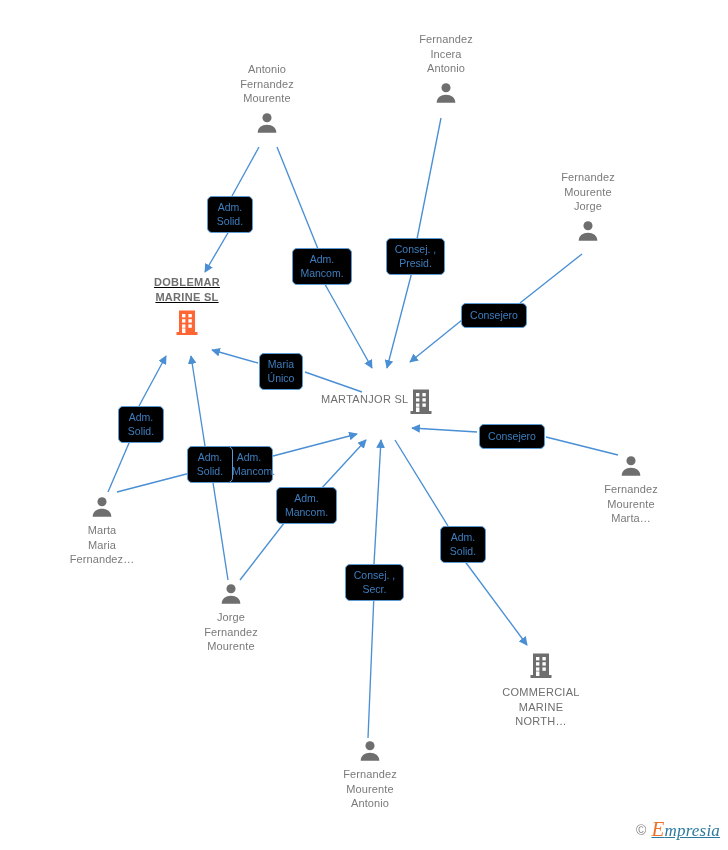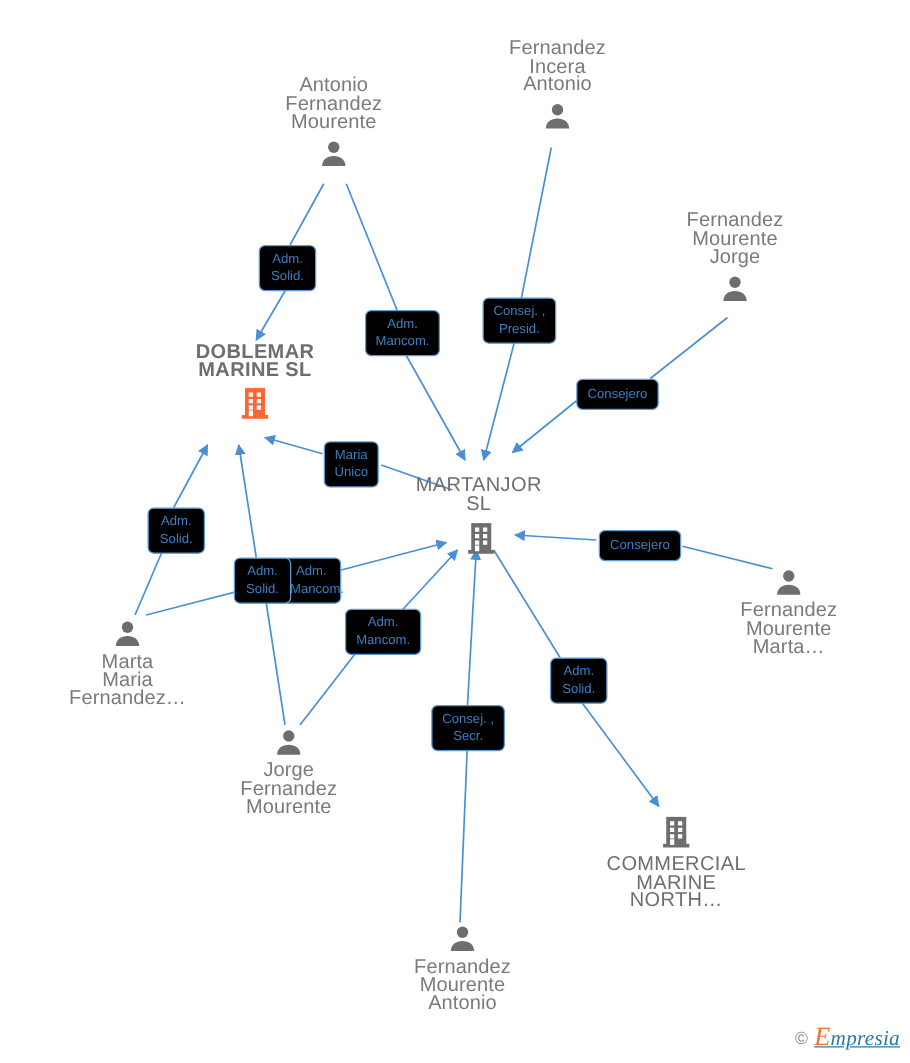--- a/index.html
+++ b/index.html
@@ -5,24 +5,24 @@
   html,body{margin:0;padding:0;background:#ffffff;}
   body{
     width:728px;height:850px;position:relative;overflow:hidden;
     font-family:"Liberation Sans","DejaVu Sans",sans-serif;
     -webkit-font-smoothing:antialiased;
   }
   #graph-canvas{position:absolute;left:0;top:0;width:728px;height:850px;}
   svg.edges{position:absolute;left:0;top:0;width:728px;height:850px;pointer-events:none;}
 
   
-  .node{position:absolute;display:flex;flex-direction:column;align-items:center;
+  .node{position:absolute;display:flex;flex-direction:row;align-items:center;
         width:120px;margin-left:-60px;}
   .node .node-label{
-    color:#7a7a7a;font-size:16px;line-height:14.5px;text-align:center;
+    color:#7a7a7a;font-size:11px;line-height:14.5px;text-align:center;
     letter-spacing:.1px;white-space:pre-line;
   }
   .node.company .node-label{font-weight:bold;color:#6e6e6e;letter-spacing:.3px;}
   .node.company.plain .node-label{font-weight:normal;}
   .node .icon-wrap{display:flex;align-items:center;justify-content:center;}
   .node.label-below{flex-direction:column;}
   .node.label-above{flex-direction:column;}
 
   
   .chip{
@@ -117,21 +117,21 @@
 Mourente
 Jorge</div>
     <div class="icon-wrap" style="margin-top:4px;">
       <svg width="26" height="26" viewBox="0 0 24 24">
           <circle cx="12" cy="7.2" r="4.2" fill="#6e6e6e"></circle>
           <path d="M3.4 21c0-4.8 3.9-7.4 8.6-7.4S20.6 16.2 20.6 21z" fill="#6e6e6e"></path>
         </svg>
     </div>
   </div>
 
-  <div class="node company label-above" style="left:204px;top:275px;">
+  <div class="node company label-above" style="left:187px;top:275px;text-decoration:underline;">
     <div class="node-label">DOBLEMAR
 MARINE  SL</div>
     <div class="icon-wrap" style="margin-top:5px;">
       <svg width="24" height="28" viewBox="0 0 24 28">
         <rect x="4" y="1.5" width="16" height="22.5" fill="#ff6633"></rect>
         <rect x="1.5" y="23" width="21" height="3" fill="#ff6633"></rect>
         <rect x="7" y="5" width="3.4" height="3.4" fill="#fff"></rect>
           <rect x="13.4" y="5" width="3.4" height="3.4" fill="#fff"></rect>
         <rect x="7" y="10.2" width="3.4" height="3.4" fill="#fff"></rect>
           <rect x="13.4" y="10.2" width="3.4" height="3.4" fill="#fff"></rect>

